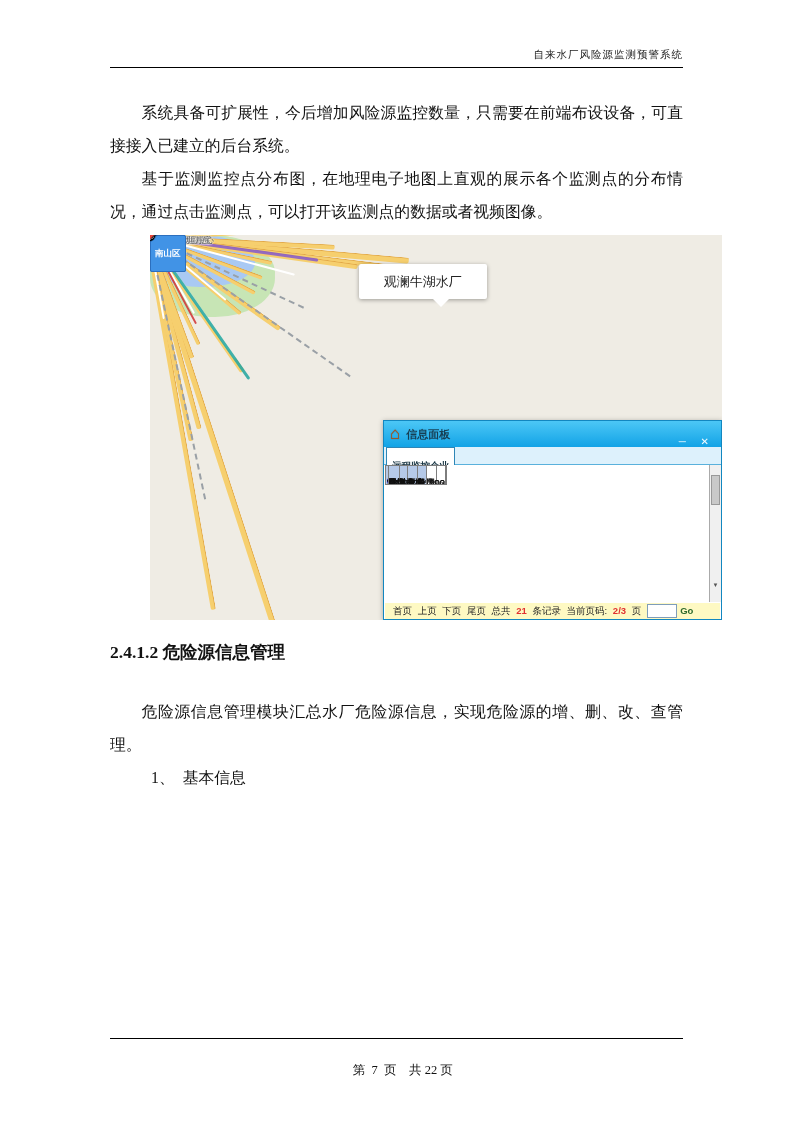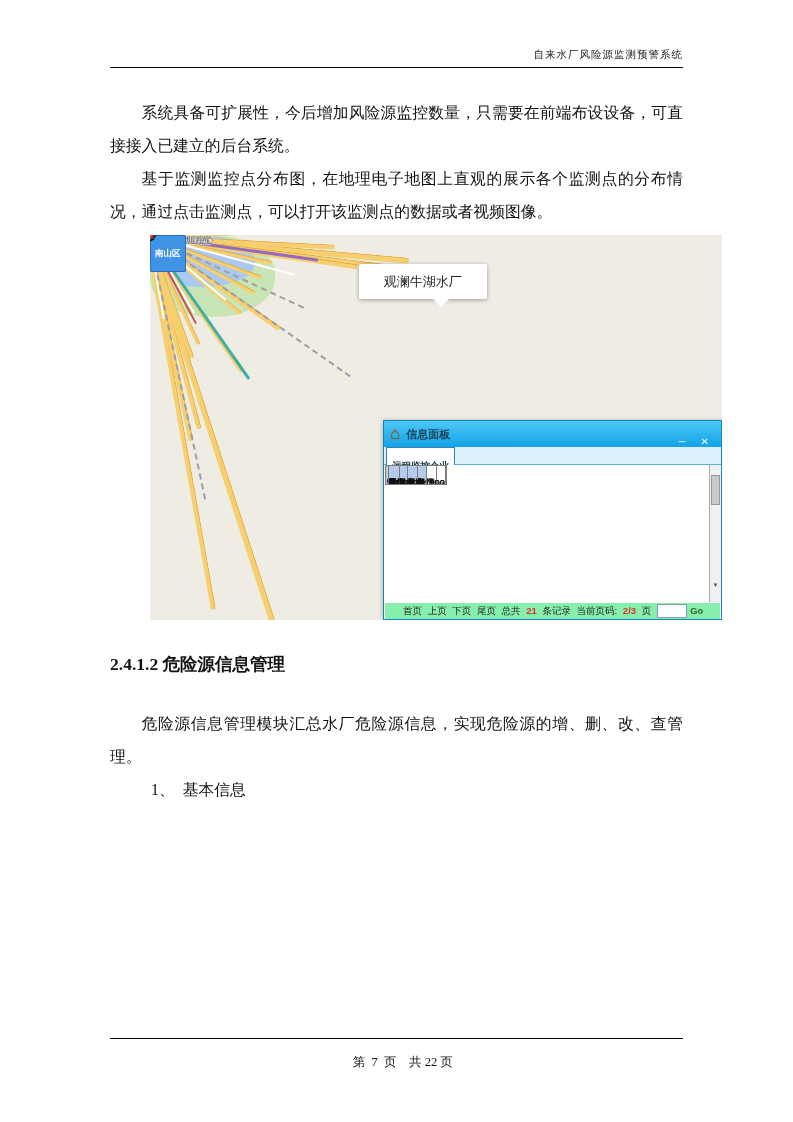--- a/index.html
+++ b/index.html
@@ -2,21 +2,21 @@
 <html><head>
 <meta charset="utf-8">
 <style>
   html,body{margin:0;padding:0;background:#888;}
   .page{position:relative;width:793px;height:1122px;background:#fff;margin:0 auto;
         font-family:"Liberation Serif",serif;color:#111;overflow:hidden;}
   
   .hdr{position:absolute;left:110px;right:110px;top:48px;border-bottom:1.5px solid #000;
        text-align:right;font-size:10.5px;color:#222;padding-bottom:5px;letter-spacing:1px;}
   .ftr{position:absolute;left:110px;right:110px;top:1038px;border-top:1.5px solid #000;
-       text-align:center;font-size:12.5px;white-space:pre;}
+       text-align:center;font-size:12.5px;padding-top:8px;white-space:pre;}
   
   .bodytxt{position:absolute;left:110px;right:110px;top:96px;font-size:15.8px;line-height:33px;text-align:justify;}
   .bodytxt p{margin:0;text-indent:2em;}
   h3{font-size:17.5px;margin:12px 0 26px 0;font-weight:bold;}
   .listitem{white-space:pre;margin:0;}
   
   .map{position:relative;margin:7px 0 0 40px;width:572px;height:385px;background:#efece4;overflow:hidden;}
   .map *{position:absolute;}
   .blob{border-radius:45% 55% 50% 50%;}
   .g{background:#c7e5b5;}
@@ -63,22 +63,22 @@
   .twrap table{position:static;border-collapse:collapse;width:100%;table-layout:fixed;font-size:9.5px;color:#111;}
   .twrap th,.twrap td{border:1px solid #7d7d7d;height:18px;padding:0 1px;text-align:center;overflow:hidden;
        white-space:nowrap;font-weight:normal;}
   .twrap th{font-weight:bold;height:15px;}
   tr.sel td{background:#b5c9e8;}
   td a{color:#2222dd;text-decoration:none;}
   .vscroll{top:44px;bottom:17px;right:0;width:11px;background:#f0f0f0;border-left:1px solid #aaa;
            font-size:6px;color:#555;text-align:center;}
   .vscroll .up{top:0;left:0;right:0;} .vscroll .dn{bottom:0;left:0;right:0;}
   .vscroll .thumb{top:10px;left:1px;right:1px;height:28px;background:#c9c9c9;border:1px solid #999;}
-  .pager{left:1px;right:1px;bottom:0;height:16px;background:#86efac;font-size:9.5px;line-height:15px;
-         white-space:nowrap;padding-left:18px;color:#222;}
+  .pager{left:1px;right:1px;bottom:0;height:16px;background:#fef9c3;font-size:9.5px;line-height:15px;
+         white-space:nowrap;padding-left:8px;color:#222;}
   .pager span{position:static;margin-right:3px;}
   .pager .red{color:#e03030;font-weight:bold;}
   .pager input{position:static;width:24px;height:10px;font-size:9px;border:1px solid #7f9db9;margin:0 3px;vertical-align:middle;}
   .pager .go{color:#2d6a2d;font-weight:bold;}
 </style>
 </head>
 <body>
 
 <div class="page">
 
@@ -394,21 +394,21 @@
           <span>总共</span>
           <span class="red">21</span>
           <span>条记录</span>
           <span>当前页码:</span>
           <span class="red">2/3</span>
           <span>页</span><input style=""><span class="go">Go</span>
         </div>
       </div>
     </div>
 
-    <h3 style="margin-top:28px;">2.4.1.2 危险源信息管理</h3>
+    <h3 style="margin-top:16px;">2.4.1.2 危险源信息管理</h3>
     <p>危险源信息管理模块汇总水厂危险源信息，实现危险源的增、删、改、查管理。</p>
     <p class="listitem" style="text-indent:2.6em;">1、  基本信息</p>
   </div>
 
   <div class="ftr">
     <span>第  7  页    共 22 页</span>
   </div>
 </div>
 
 </body></html>

